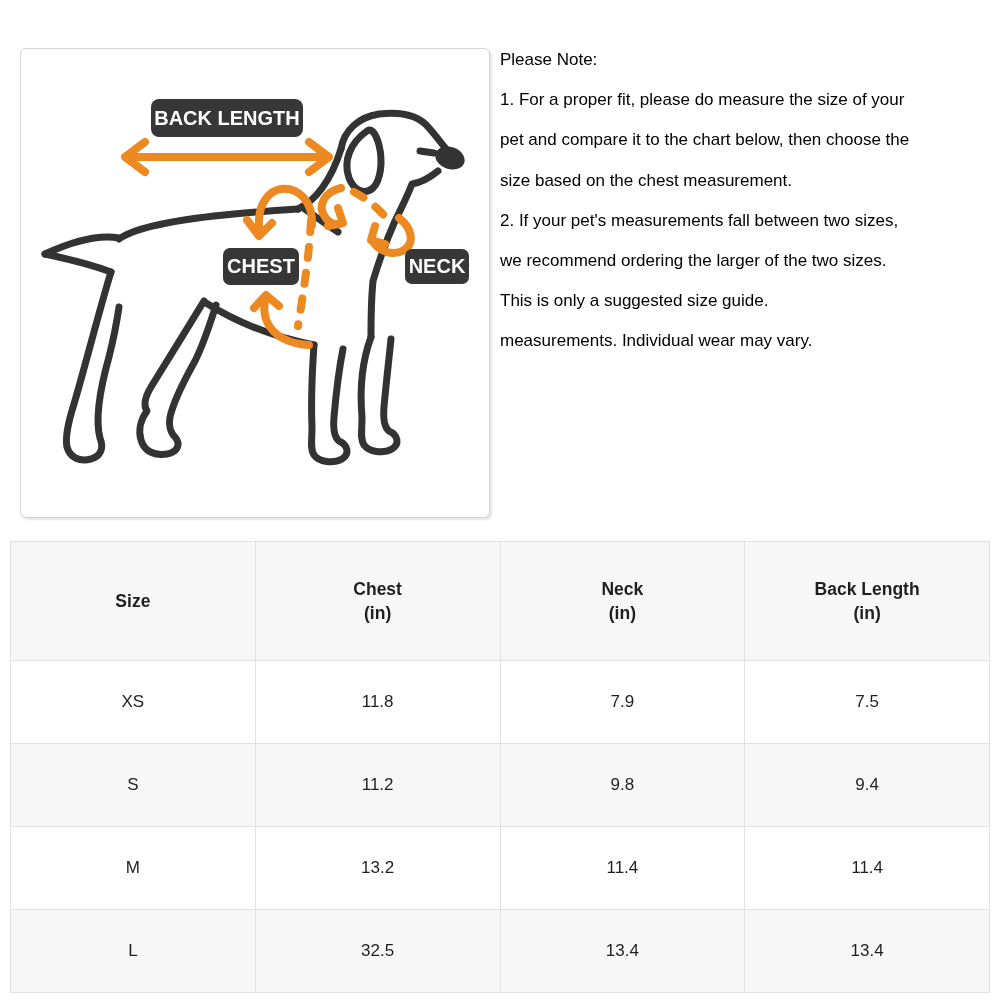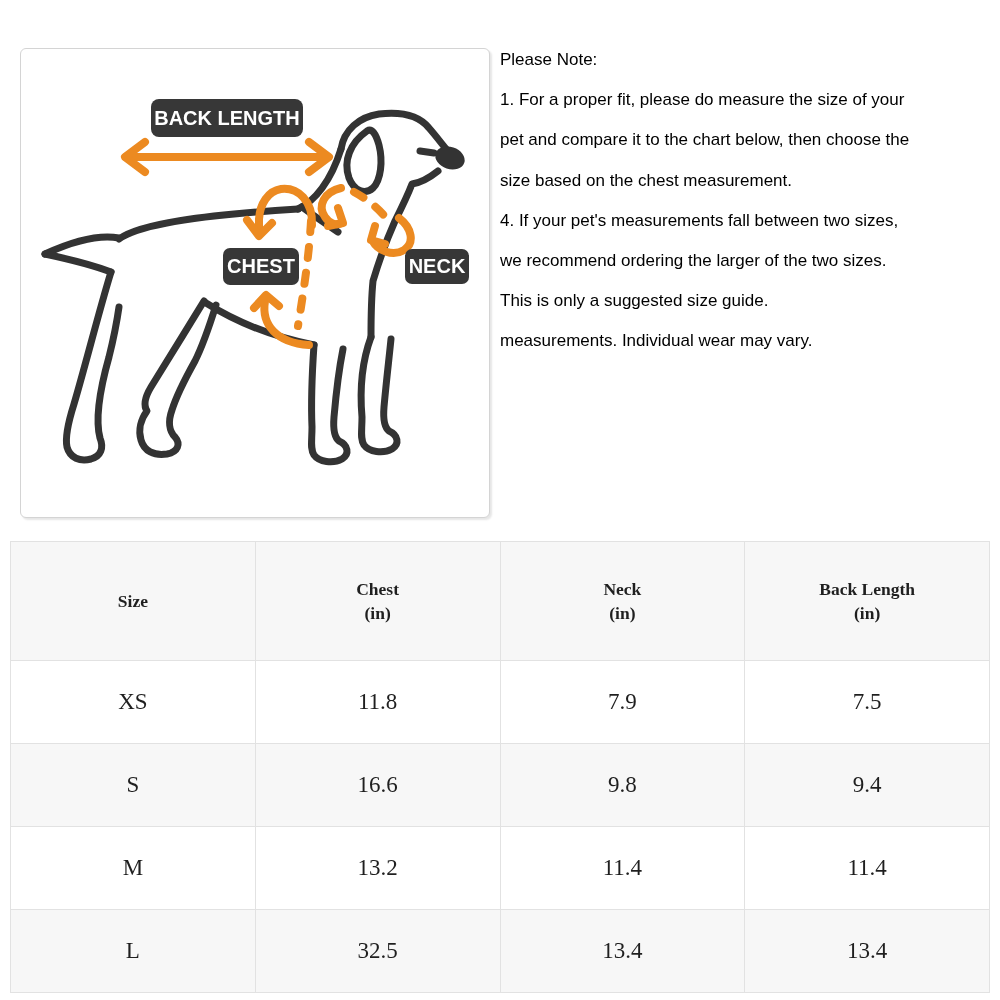--- a/index.html
+++ b/index.html
@@ -18,31 +18,31 @@
   
   .note {
     position:absolute; left:500px; top:40px; width:497px;
     font-size:17px; line-height:40.2px; color:#000000;
   }
   .note div { white-space:nowrap; }
   
   table.size-table {
     position:absolute; left:10px; top:541px; width:980px;
     border-collapse:collapse; table-layout:fixed;
-    font-family:Liberation Serif, serif;
+    font-family:Liberation Sans, sans-serif;
   }
   .size-table th, .size-table td {
     border:1px solid #e2e2e2; text-align:center; vertical-align:middle;
     color:#1f1f1f; padding:0;
   }
   .size-table thead th {
     height:118px; background:#f7f7f7;
     font-size:17.5px; font-weight:bold; line-height:24px;
   }
-  .size-table tbody td { height:82px; font-size:23px; background:#ffffff; }
+  .size-table tbody td { height:82px; font-size:17px; background:#ffffff; }
   .size-table tbody tr.alt td { background:#f7f7f7; }
 </style>
 </head>
 <body>
 
 <div class="page">
 
   <div class="panel">
     <svg viewBox="0 0 468 468" width="468" height="468">
 
@@ -112,21 +112,21 @@
         <text x="416" y="224" font-size="20" fill="#ffffff">NECK</text>
       </g>
     </svg>
   </div>
 
   <div class="note">
     <div>Please Note:</div>
     <div>1. For a proper fit, please do measure the size of your</div>
     <div>pet and compare it to the chart below, then choose the</div>
     <div>size based on the chest measurement.</div>
-    <div>4. If your pet's measurements fall between two sizes,</div>
+    <div>2. If your pet's measurements fall between two sizes,</div>
     <div>we recommend ordering the larger of the two sizes.</div>
     <div>This is only a suggested size guide.</div>
     <div>measurements. Individual wear may vary.</div>
   </div>
 
   <table class="size-table">
     <thead>
       <tr>
         <th>
           <div>Size</div>
@@ -148,21 +148,21 @@
     </thead>
     <tbody>
       <tr>
         <td>XS</td>
         <td>11.8</td>
         <td>7.9</td>
         <td>7.5</td>
       </tr>
       <tr class="alt">
         <td>S</td>
-        <td>16.6</td>
+        <td>11.2</td>
         <td>9.8</td>
         <td>9.4</td>
       </tr>
       <tr>
         <td>M</td>
         <td>13.2</td>
         <td>11.4</td>
         <td>11.4</td>
       </tr>
       <tr class="alt">

